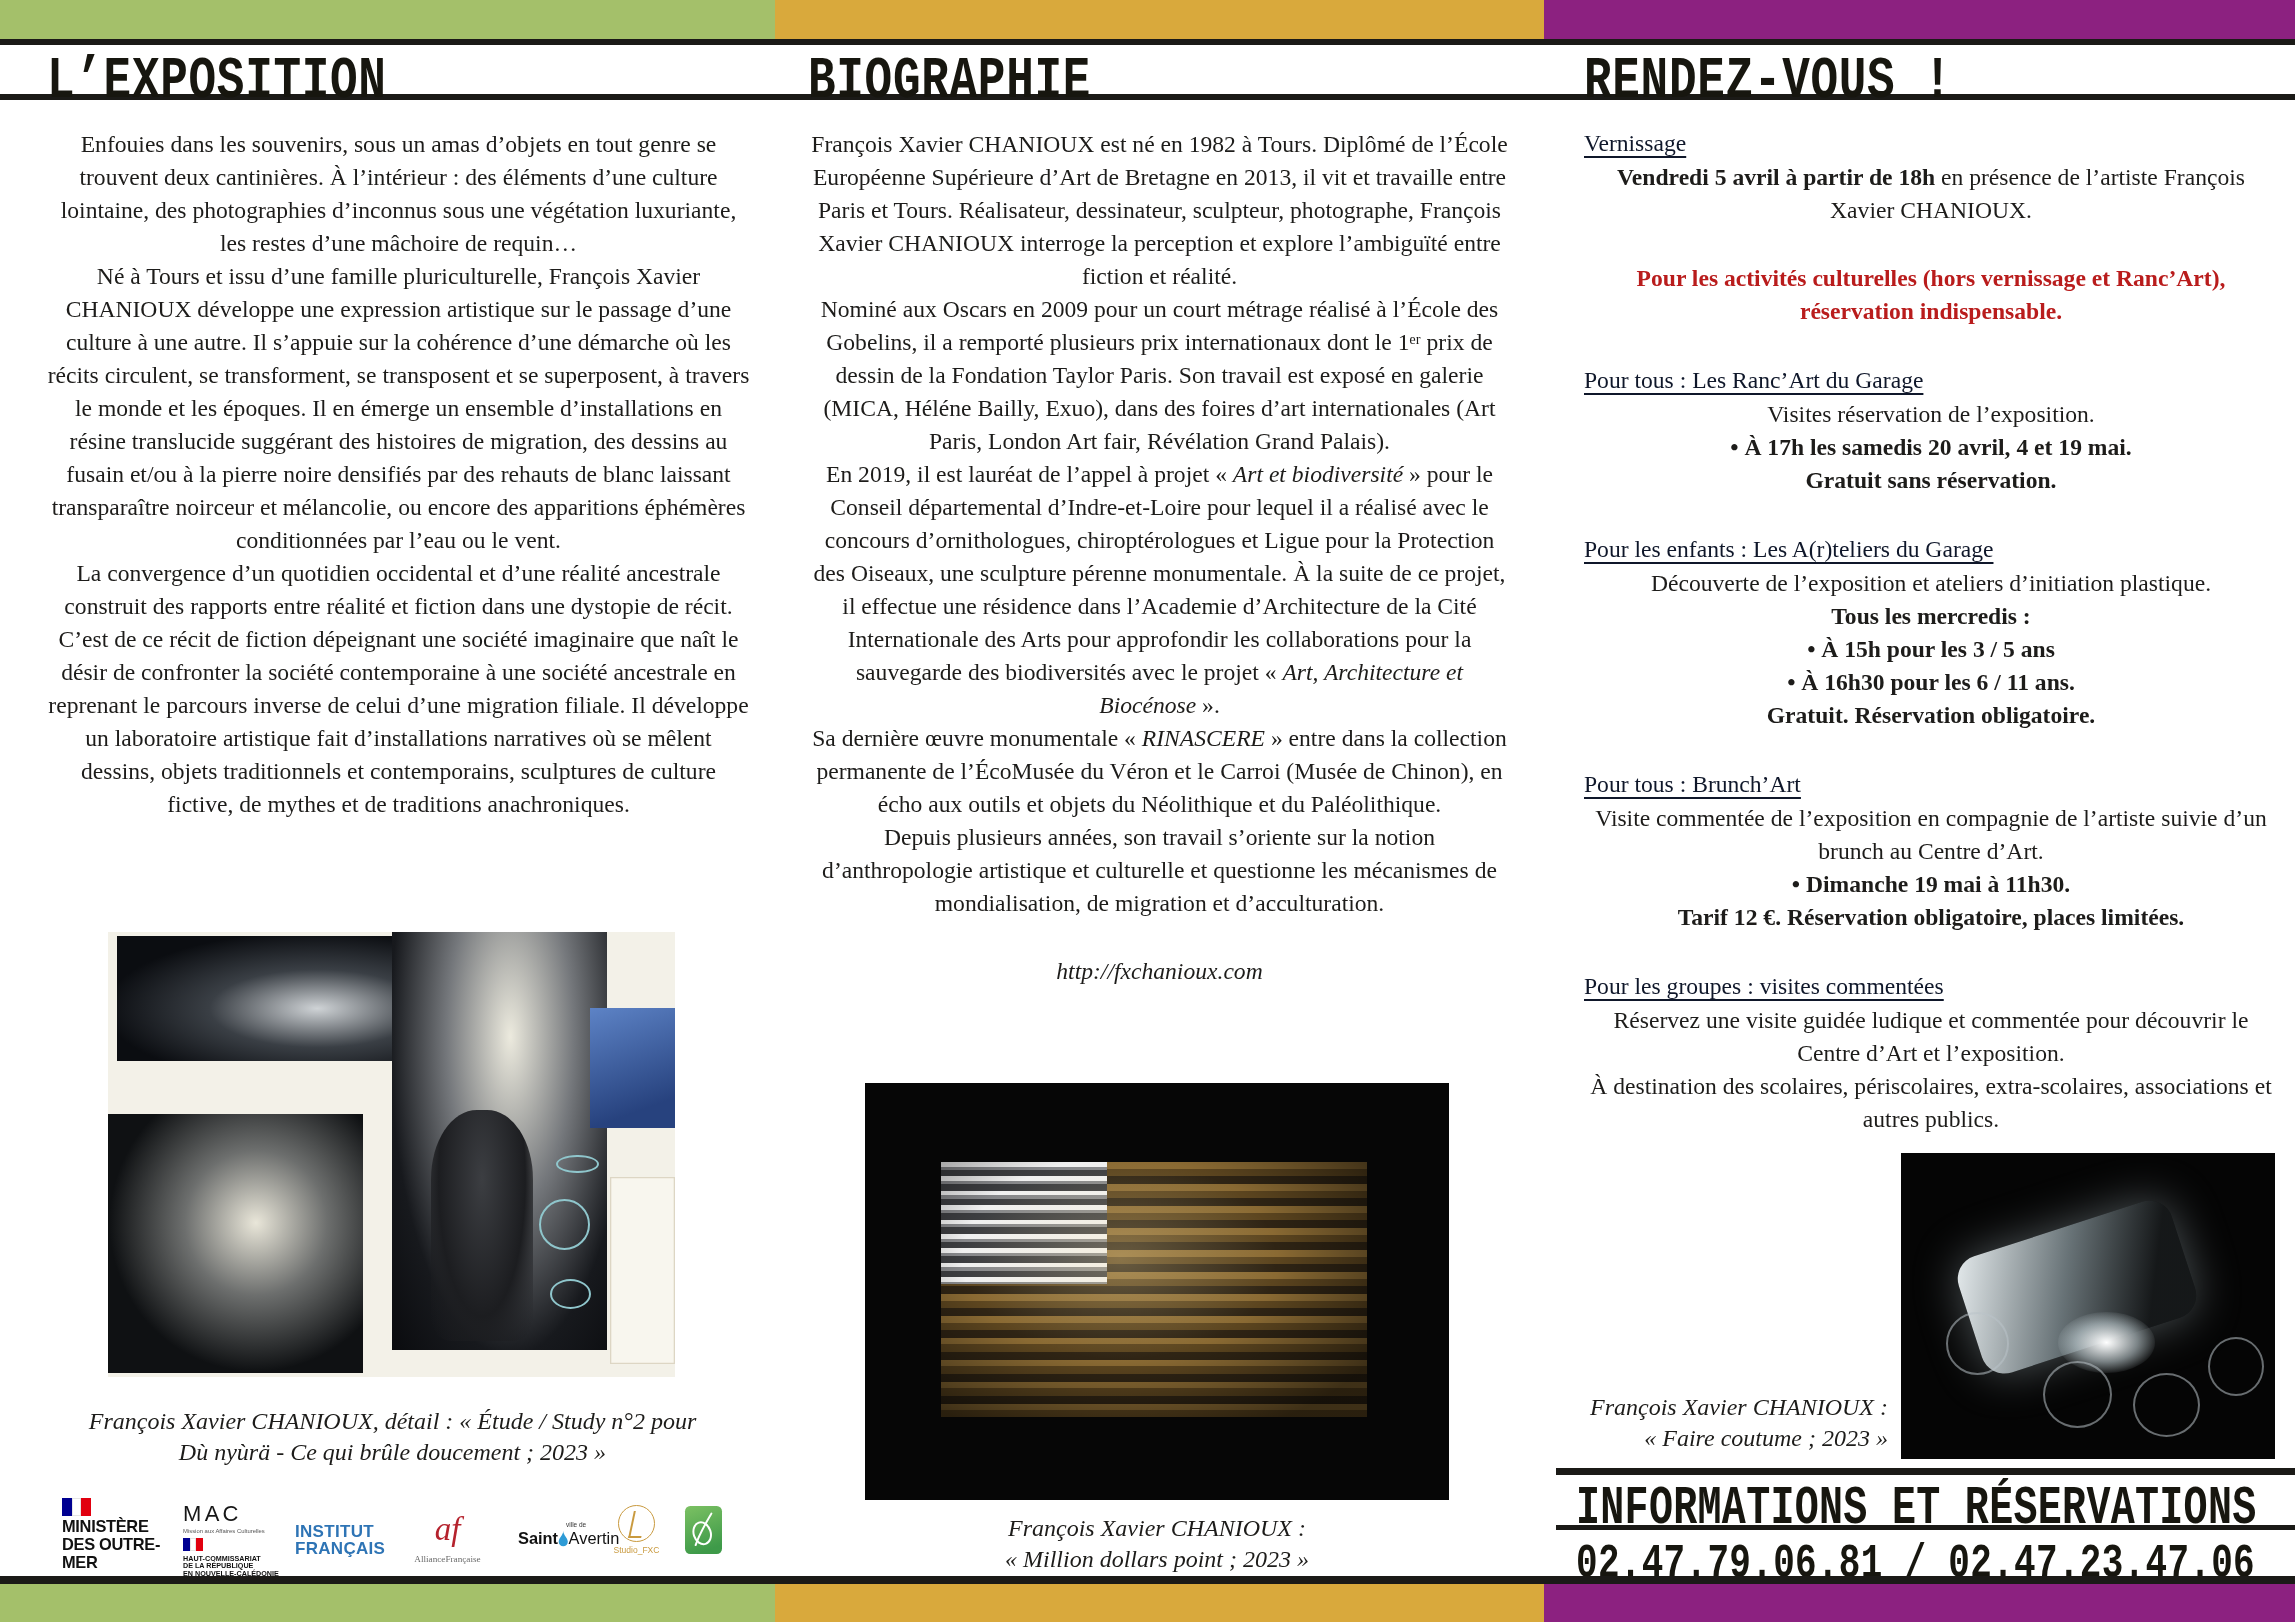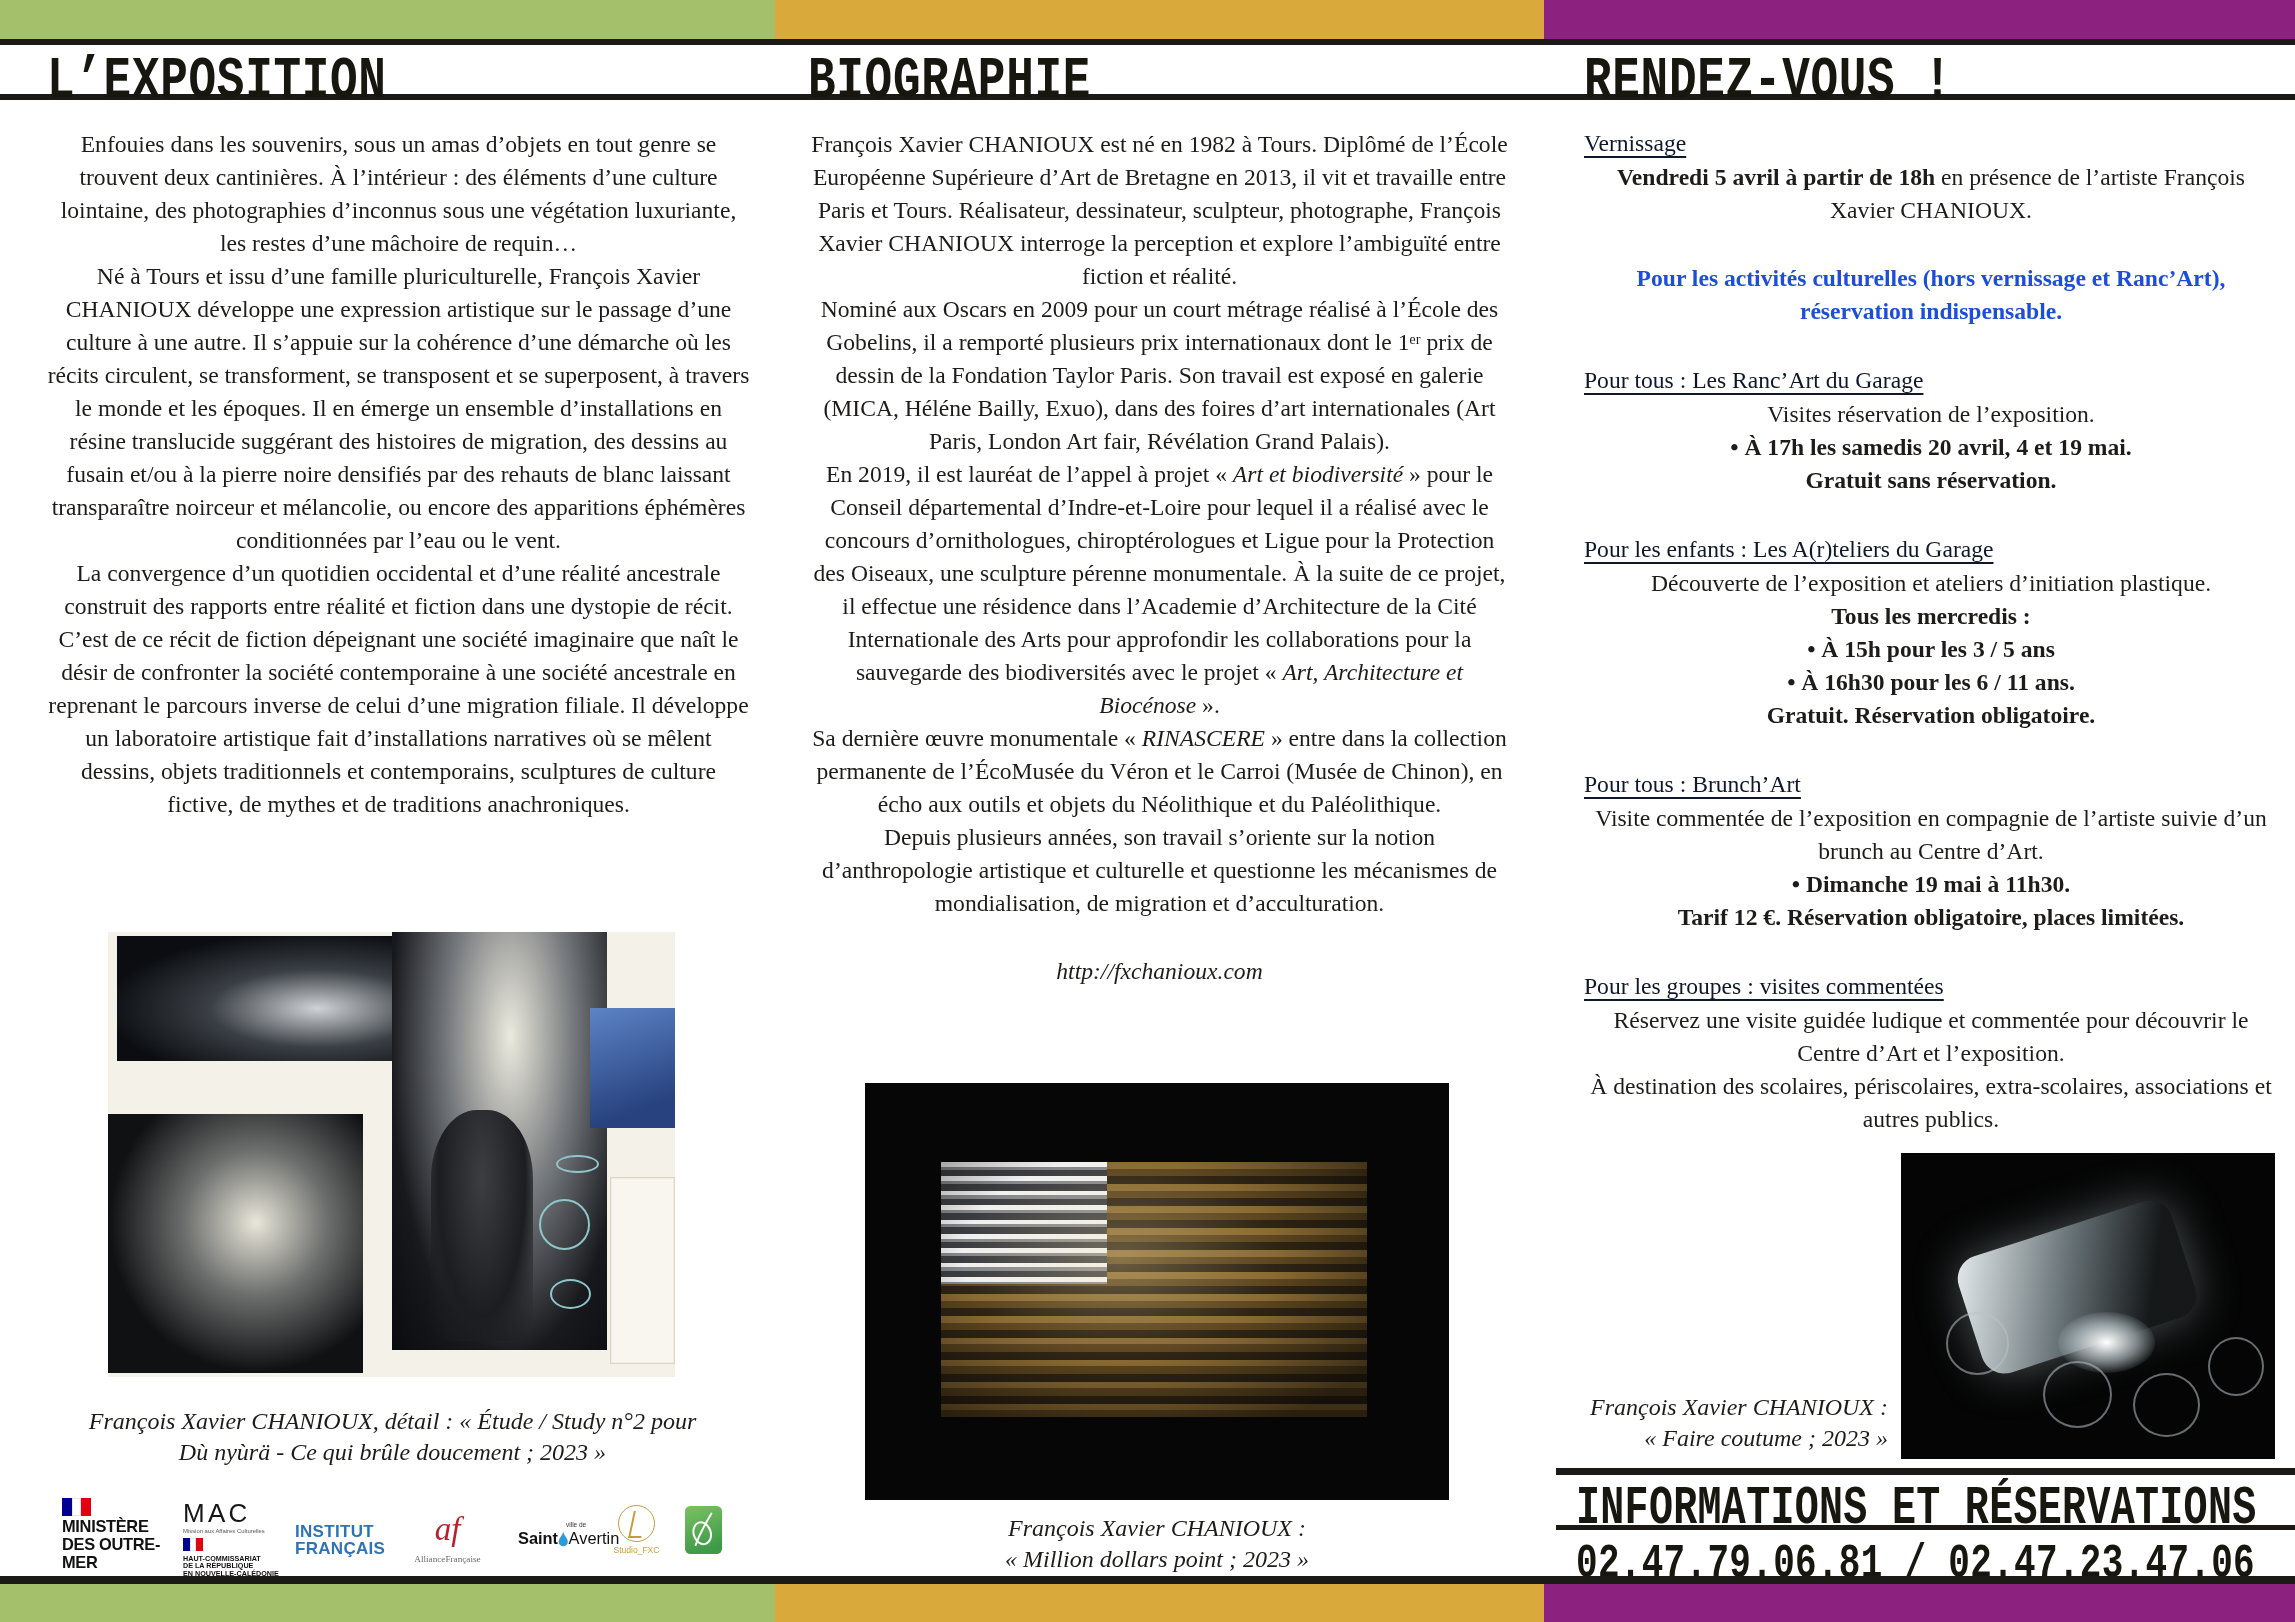--- a/index.html
+++ b/index.html
@@ -15,21 +15,21 @@
     font-weight:bold;font-size:46px;letter-spacing:0.7px;color:#17160f;
     transform:scaleY(1.30);transform-origin:0 0;white-space:nowrap;}
   .footer-head{position:absolute;font-family:"Liberation Mono",monospace;font-weight:bold;
     color:#17160f;transform-origin:0 0;white-space:nowrap;}
   
   .serif{font-size:23.6px;line-height:33px;}
   .col3 .serif{line-height:35px;}
   p{margin:0;text-align:center;}
   .b{font-weight:bold;}
   .i{font-style:italic;}
-  .purple{color:#1d4ed8;}
+  .purple{color:#b91c1c;}
   .linkish{color:#0f172a;text-decoration:underline;text-decoration-thickness:2px;
     text-underline-offset:4.6px;width:fit-content;}
   .gap{margin-top:35px;}
   .caption{font-style:italic;font-size:24px;line-height:31px;}
   
   .art{position:absolute;overflow:hidden;}
   .art1{background:#f3f1e8;}
   .art1 .ptl{position:absolute;left:1.5%;top:1%;width:57%;height:28%;
     background:radial-gradient(ellipse at 62% 58%,#cfd3d6 0%,#3a3f45 38%,#0b0d11 75%);}
   .art1 .card{position:absolute;left:61%;top:0;width:26%;height:31%;background:#fbf9f0;
@@ -63,21 +63,21 @@
   .art3 .glow{position:absolute;left:42%;top:52%;width:26%;height:20%;border-radius:50%;
     background:radial-gradient(ellipse,#ffffff 0%,rgba(220,235,240,.5) 45%,rgba(0,0,0,0) 75%);}
   .art3 .lens{position:absolute;border:2px solid rgba(185,195,200,.55);border-radius:50%;}
   
   .logos{position:absolute;left:46px;top:1498px;width:707px;height:88px;}
   .logo{position:absolute;font-family:"Liberation Sans",sans-serif;}
   .frflag{display:inline-block;}
   .frflag span{display:inline-block;height:100%;}
   .mom-title{font-weight:bold;font-size:16.4px;line-height:17.7px;color:#111;letter-spacing:-0.3px;}
   .mom-motto{font-style:italic;font-size:9.8px;line-height:12.4px;color:#333;margin-top:5.2px;font-family:"Liberation Serif",serif;}
-  .mac-big{font-size:26px;line-height:29px;letter-spacing:3.3px;color:#161616;font-weight:400;}
+  .mac-big{font-size:22px;line-height:29px;letter-spacing:3.3px;color:#161616;font-weight:400;}
   .tiny{font-size:5.9px;color:#555;}
   .mac-org{font-weight:bold;font-size:7.2px;line-height:7.9px;color:#111;margin-top:2px;}
   .if-line{font-weight:bold;font-size:17px;line-height:17px;color:#2e74b5;letter-spacing:0.3px;}
   .af-mark{font-family:"Liberation Serif",serif;font-style:italic;font-size:33px;line-height:30px;color:#b5222d;}
   .af-label{font-size:9.2px;color:#6a6a6a;margin-top:10.5px;font-family:"Liberation Serif",serif;}
   .sa-row{font-size:16.4px;color:#111;}
   .sa-small{font-size:6.5px;color:#333;position:absolute;top:-7.9px;left:48px;}
   .fxc-circle{width:35px;height:35px;border:1.3px solid #c99a3f;border-radius:50%;margin:0 auto;position:relative;}
   .fxc-circle:before{content:"";position:absolute;left:11.8px;top:5.2px;width:10.5px;height:25px;
      border-left:2px solid #c99a3f;border-bottom:2px solid #c99a3f;transform:skewX(-12deg);}

